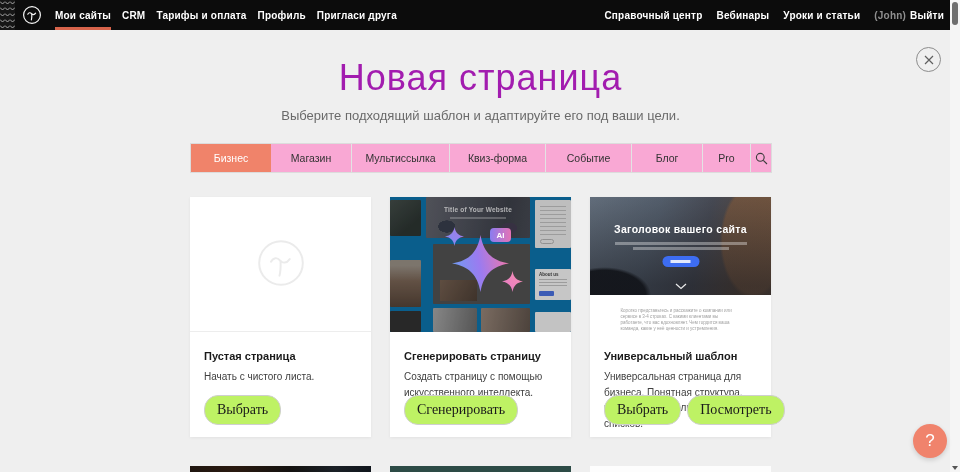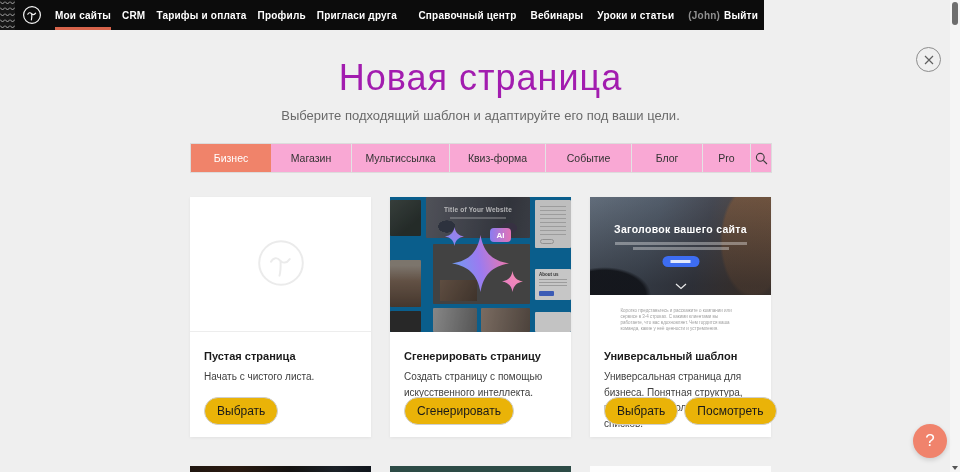--- a/index.html
+++ b/index.html
@@ -1,21 +1,21 @@
 <!DOCTYPE html>
 <html><head>
 <meta charset="utf-8">
 <style>
   * { margin:0; padding:0; box-sizing:border-box; }
   html,body { background:#ddd; }
   .stage { position:relative; width:960px; height:472px; background:#efefef;
            font-family:"Liberation Sans",sans-serif; overflow:hidden; }
 
   
-  .topbar { position:absolute; left:0; top:0; width:764px; height:30px; background:#0c0c0c; }
+  .topbar { position:absolute; left:0; top:0; width:950px; height:30px; background:#0c0c0c; }
   .pattern { position:absolute; left:0; top:0; width:15px; height:30px; }
   .logo { position:absolute; left:21px; top:4px; width:22px; height:22px; }
   .nav-left { position:absolute; left:55px; top:0; height:30px; display:flex; gap:11px; }
   .nav-right { position:absolute; right:6px; top:0; height:30px; display:flex; gap:14px; }
   .nav-item { height:30px; display:flex; align-items:center; color:#fff; font-size:10px;
               font-weight:bold; letter-spacing:.2px; cursor:pointer; white-space:nowrap; }
   .nav-item.active { border-bottom:3px solid #d8644b; padding-top:3px; }
   .nav-user .muted { color:#8f8f8f; font-weight:bold; margin-right:4px; }
 
   
@@ -45,22 +45,22 @@
   .tab.active { background:#f0836a; color:#fff; border-right:none; }
 
   
   .cards { position:absolute; left:190px; top:167px; display:flex; gap:19px; }
   .card { width:181px; height:240px; background:#fff; position:relative;
           box-shadow:0 1px 3px rgba(0,0,0,.06); }
   .card-img { height:135px; position:relative; overflow:hidden; }
   .card-title { font-size:11px; font-weight:bold; color:#1a1a1a; padding:18px 14px 0; }
   .card-desc { font-size:10px; color:#404040; line-height:15.5px; padding:7px 14px 0; }
   .card-actions { position:absolute; left:14px; bottom:12px; display:flex; gap:6px; }
-  .pill-btn { border:1px solid #cfcfcf; border-radius:14px; background:#eab308; padding:6px 12px;
-              font-size:12px; color:#1a1a1a; font-family:Liberation Sans, sans-serif; cursor:pointer; white-space:nowrap; }
+  .pill-btn { border:1px solid #cfcfcf; border-radius:14px; background:#bef264; padding:6px 12px;
+              font-size:14px; color:#1a1a1a; font-family:Liberation Serif, serif; cursor:pointer; white-space:nowrap; }
 
   
   .img-blank { background:#fff; border-bottom:1px solid #ededed; }
   .blank-logo { position:absolute; left:50%; top:42px; transform:translateX(-50%); }
 
   
   .img-ai { background:#0369a1; }
   .img-ai .tile { position:absolute; border-radius:1px; }
   .t-desk { left:0; top:3px; width:31px; height:36px; background:linear-gradient(140deg,#39433f,#232b28 70%); }
   .t-hero { left:36px; top:0; width:104px; height:41px;

